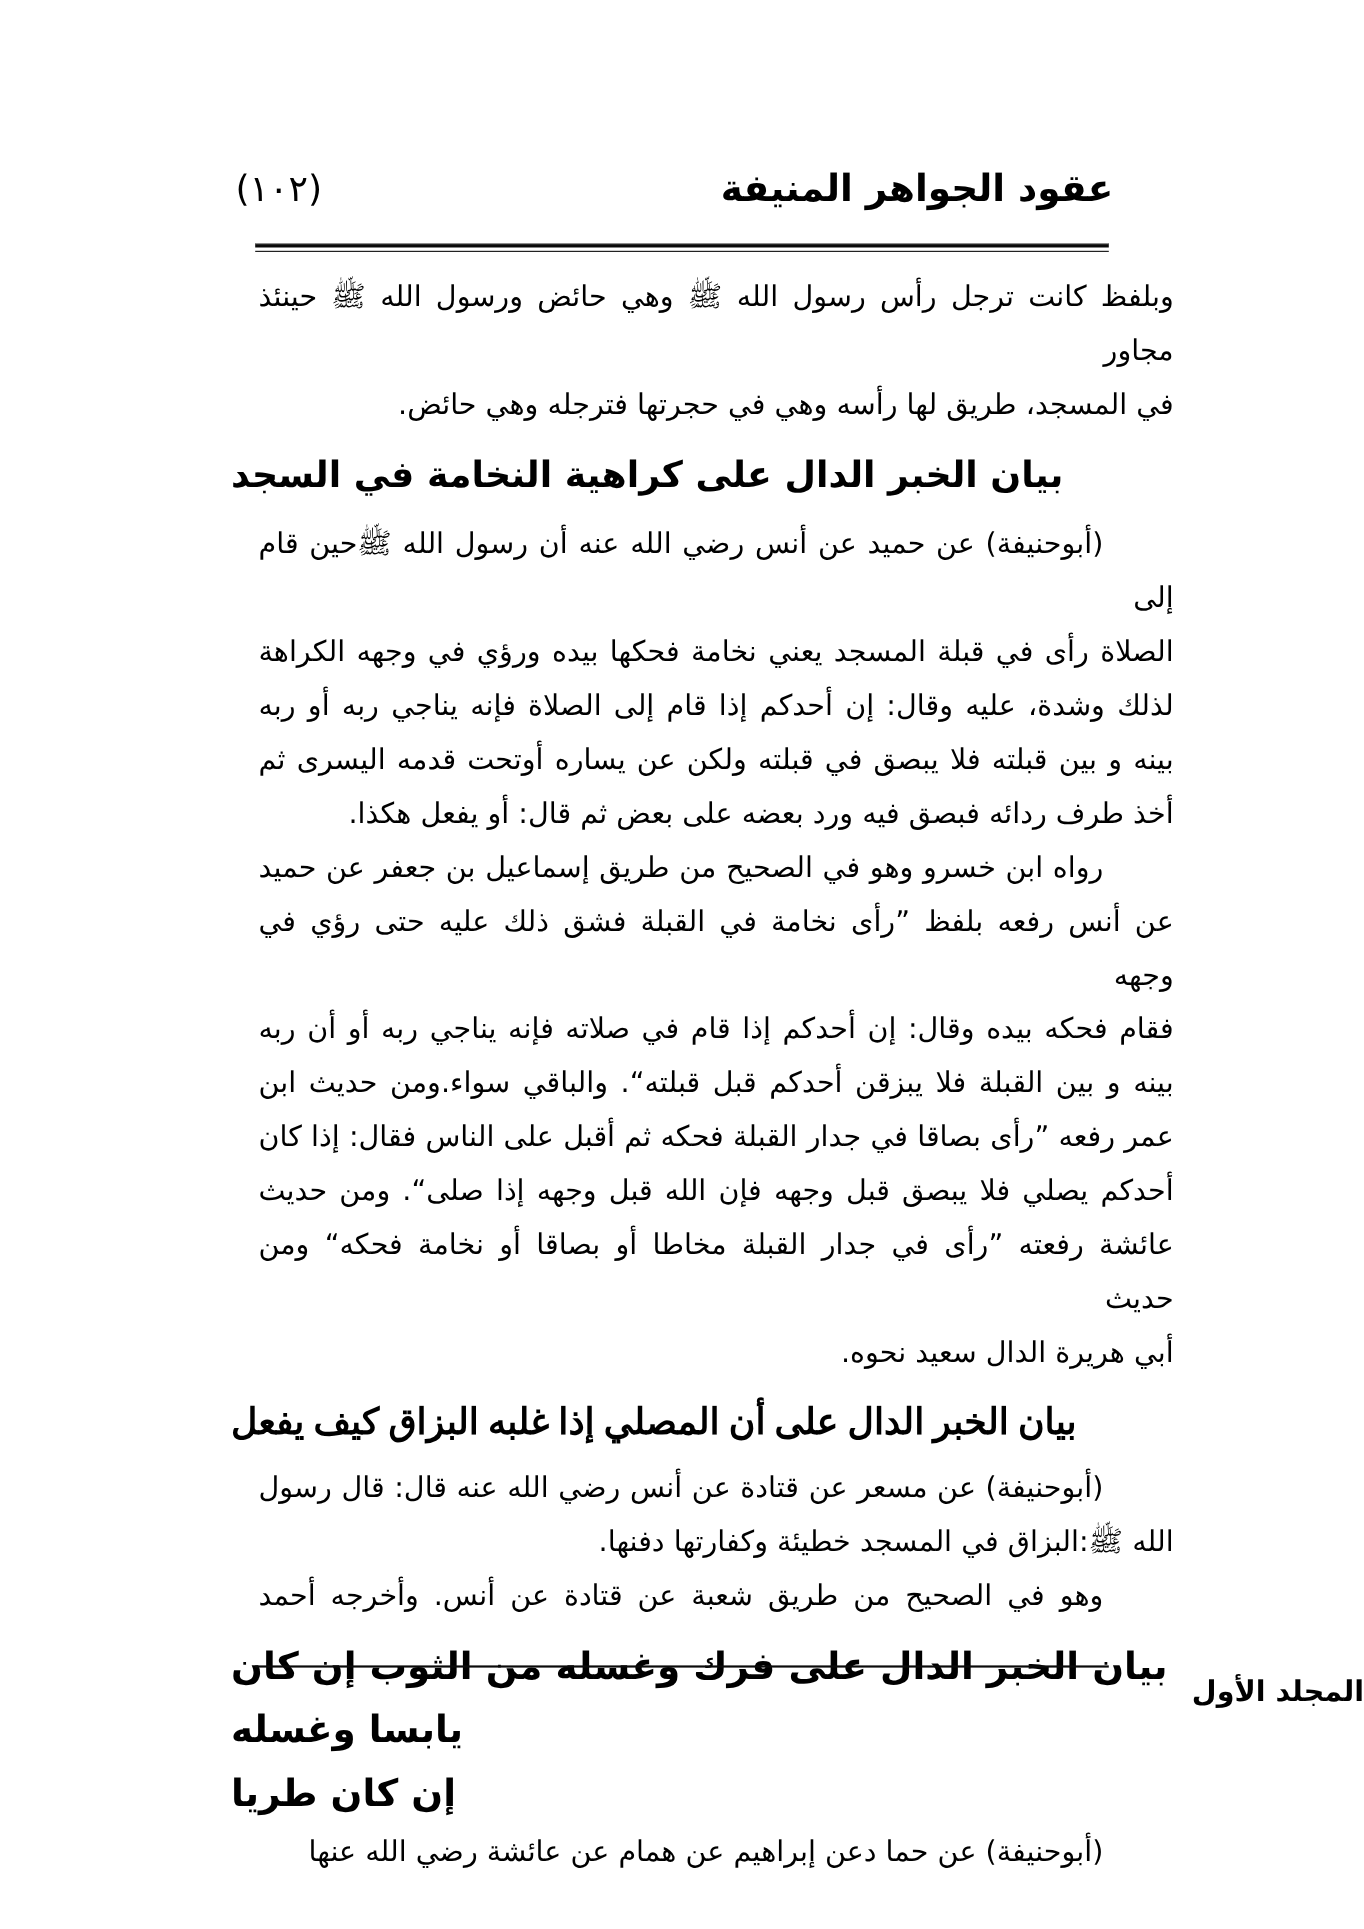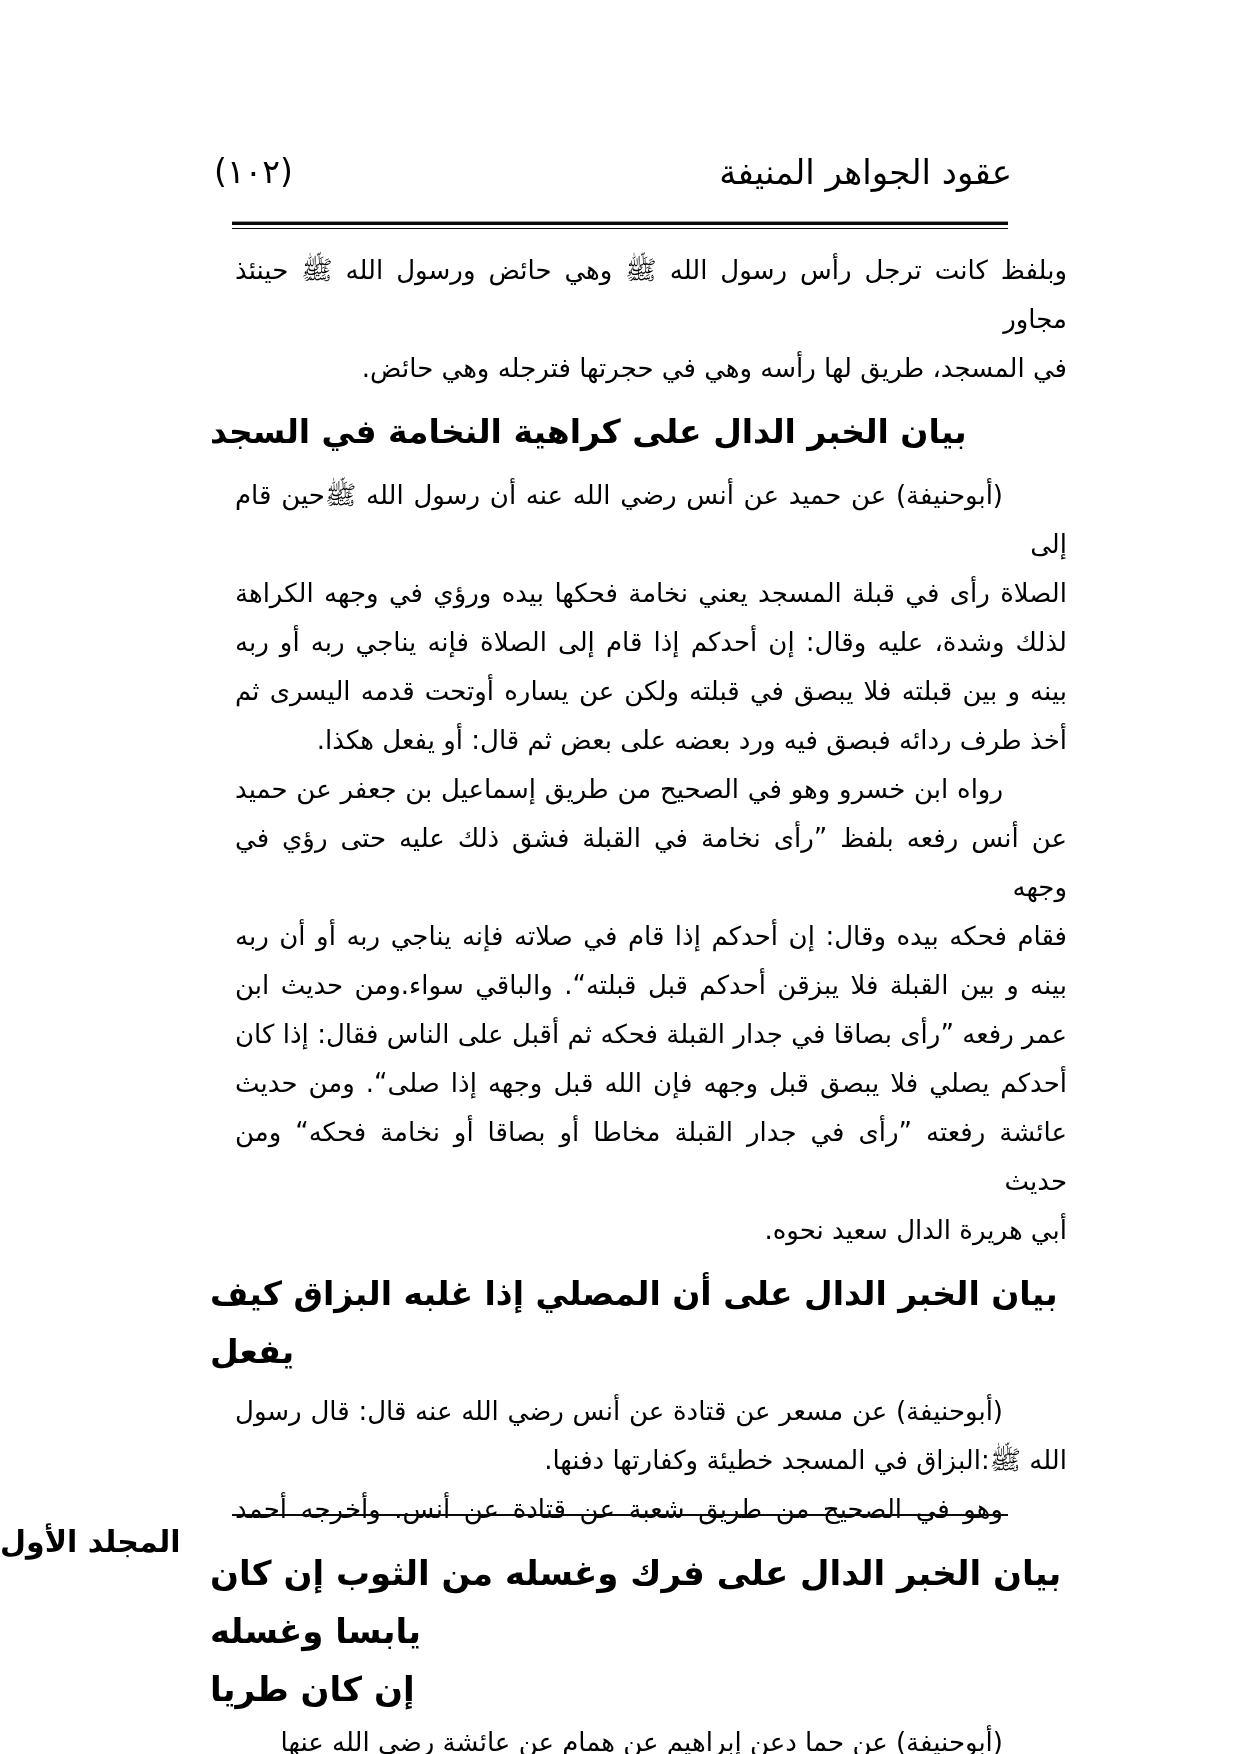--- a/index.html
+++ b/index.html
@@ -21,21 +21,21 @@
   .header {
     position: absolute;
     top: 150px;
     right: 228px;
     left: 214px;
     display: flex;
     justify-content: space-between;
     align-items: flex-end;
   }
   .header-title {
-    font-weight: normal;
+    font-weight: bold;
     font-size: 34px;
     line-height: 1.3;
     letter-spacing: -1px;
   }
   .page-number {
     font-size: 33px;
     line-height: 1.3;
     direction: ltr;
   }
   .rule-double {
@@ -71,39 +71,39 @@
   }
   .line.indent { text-indent: 64px; }
   .heading {
     font-weight: bold;
     text-align: left;
     font-size: 33px;
     line-height: 58px;
     letter-spacing: -0.5px;
   }
   .heading.h1 { margin: 10px 0 10px 0; }
-  .heading.h2 { margin: 10px 0 6px 0; }
+  .heading.h2 { margin: 10px 0 6px 0; font-family: Liberation Serif, serif; }
   .heading.h3 { margin: 10px 0 0 0; font-size: 34px; }
   
   .footer-rule {
     position: absolute;
     top: 1514px;
     right: 232px;
     left: 232px;
     height: 2px;
     background: #0a0a0a;
   }
   .footer-text {
     position: absolute;
     top: 1522px;
     left: 0;
     right: 0;
-    text-align: left;
+    text-align: right;
     font-weight: bold;
-    font-size: 30px;
+    font-size: 26px;
     line-height: 1.3;
   }
 </style>
 </head>
 <body>
 
 <div class="page">
 
   <div class="header">
     <div class="header-title">عقود الجواهر المنيفة</div>

